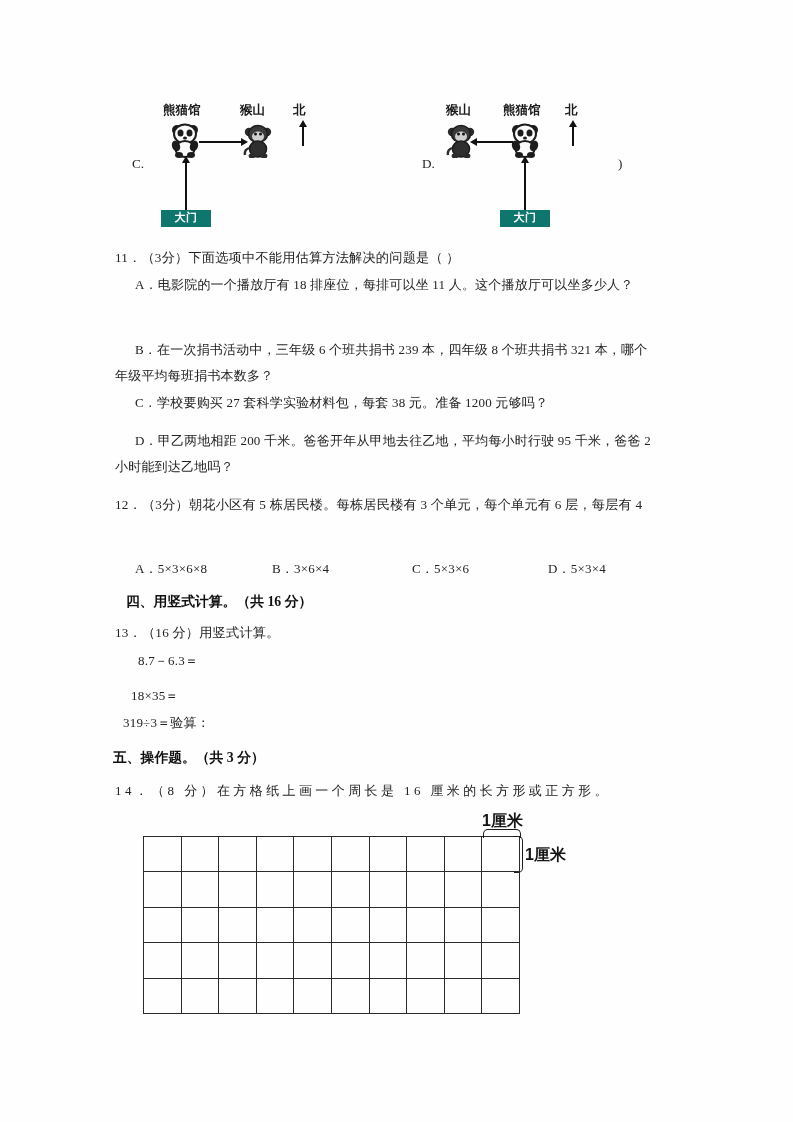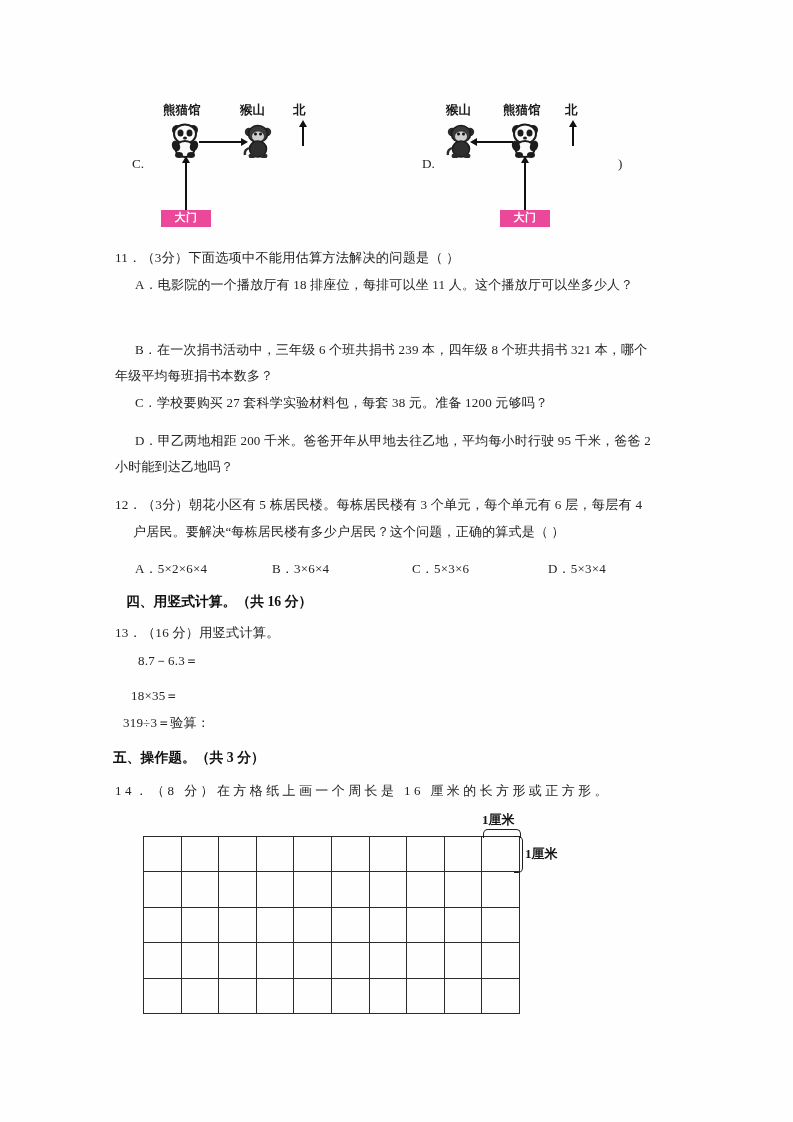--- a/index.html
+++ b/index.html
@@ -87,21 +87,21 @@
     border-bottom: 4px solid transparent;
     border-right: 7px solid #111;
   }
   .head-u {
     border-left: 4px solid transparent;
     border-right: 4px solid transparent;
     border-bottom: 7px solid #111;
   }
   .gate-box {
     position: absolute;
-    background: #ec4899;
+    background: #0f766e;
     color: #ffffff;
     font-size: 11px;
     font-weight: bold;
     font-family: "DejaVu Sans", sans-serif;
     text-align: center;
     line-height: 15px;
     letter-spacing: 0.5px;
   }
   .animal {
     position: absolute;
@@ -115,23 +115,23 @@
     border-right: 1.4px solid #2b2b2b;
     border-bottom: 1.4px solid #2b2b2b;
   }
   .grid-table {
     border-top: 1.4px solid #2b2b2b;
     border-left: 1.4px solid #2b2b2b;
     display: inline-block;
   }
   .cm-label {
     position: absolute;
-    font-size: 13px;
+    font-size: 16px;
     font-weight: bold;
-    font-family: Liberation Serif, serif;
+    font-family: Liberation Sans, sans-serif;
     color: #151515;
     white-space: nowrap;
   }
   .brace {
     position: absolute;
     border: 1.6px solid #1d1d1d;
   }
   .brace-top {
     border-bottom: none;
     border-top-left-radius: 5px;
@@ -253,23 +253,22 @@
   <div class="q-line" style="left:115px; top:363px;">年级平均每班捐书本数多？</div>
 
   <div class="q-line" style="left:135px; top:390px;">C．学校要购买 27 套科学实验材料包，每套 38 元。准备 1200 元够吗？</div>
 
   <div class="q-line" style="left:135px; top:428px;">D．甲乙两地相距 200 千米。爸爸开年从甲地去往乙地，平均每小时行驶 95 千米，爸爸 2</div>
 
   <div class="q-line" style="left:115px; top:454px;">小时能到达乙地吗？</div>
 
   <div class="q-line q-num" style="left:115px; top:492px;">12．（3分）朝花小区有 5 栋居民楼。每栋居民楼有 3 个单元，每个单元有 6 层，每层有 4</div>
 
-  <div class="q-line" style="left:133px; top:519px;">户居民。要解决“每栋居民楼有多少户居民？这个问题，正确的算式是（      ）</div>
-
-  <div class="q-line" style="left:135px; top:556px;">A．5×2×6×4</div>
+
+  <div class="q-line" style="left:135px; top:556px;">A．5×3×6×8</div>
   <div class="q-line" style="left:272px; top:556px;">B．3×6×4</div>
   <div class="q-line" style="left:412px; top:556px;">C．5×3×6</div>
   <div class="q-line" style="left:548px; top:556px;">D．5×3×4</div>
 
   <div class="sec-head" style="left:126px; top:589px;">四、用竖式计算。（共 16 分）</div>
 
   <div class="q-line q-num" style="left:115px; top:620px;">13．（16 分）用竖式计算。</div>
 
   <div class="q-line" style="left:138px; top:648px;">8.7－6.3＝</div>
   <div class="q-line" style="left:131px; top:683px;">18×35＝</div>

